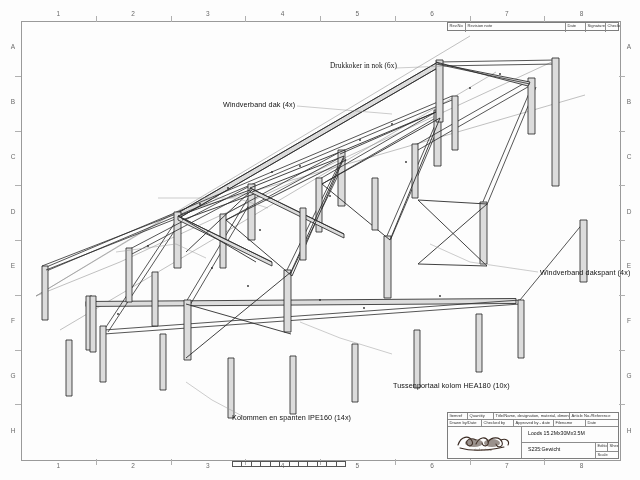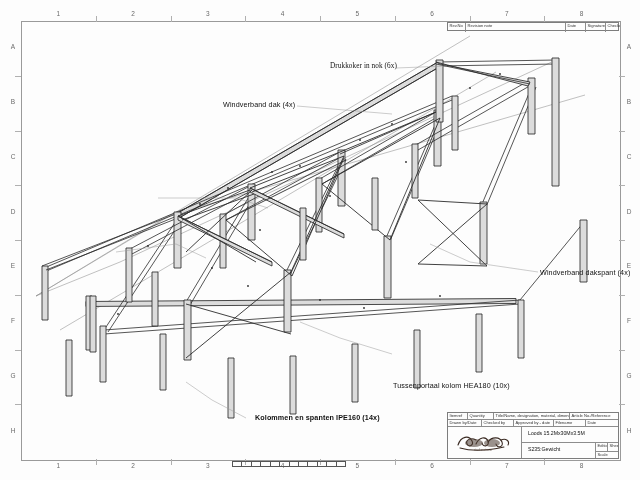--- a/index.html
+++ b/index.html
@@ -313,21 +313,21 @@
   <div class="note" style="left:330px;top:62px;font-family:Liberation Serif, serif;">Drukkoker in nok (6x)</div>
 
   <div class="note" style="left:223px;top:100px;">Windverband dak (4x)</div>
 
 
 
   <div class="note" style="left:540px;top:268px;">Windverband dakspant (4x)</div>
 
   <div class="note" style="left:393px;top:350px;margin-top:31px;">Tussenportaal kolom HEA180 (10x)</div>
 
-  <div class="note" style="left:255px;top:413px;font-weight:bold;">Kolommen en spanten IPE160 (14x)</div>
+  <div class="note" style="left:232px;top:413px;">Kolommen en spanten IPE160 (14x)</div>
 
   <div class="rev" style="left:447px;top:22px;width:172px;height:9px;">
     <div class="cell" style="left:0;top:0;width:18px;height:9px;">Rev.No</div>
     <div class="cell" style="left:18px;top:0;width:100px;height:9px;">Revision note</div>
     <div class="cell" style="left:118px;top:0;width:20px;height:9px;">Date</div>
     <div class="cell" style="left:138px;top:0;width:20px;height:9px;">Signature</div>
     <div class="cell nor" style="left:158px;top:0;width:14px;height:9px;">Checked</div>
   </div>
 
   <div class="tb" style="left:447px;top:412px;width:172px;height:47px;">

